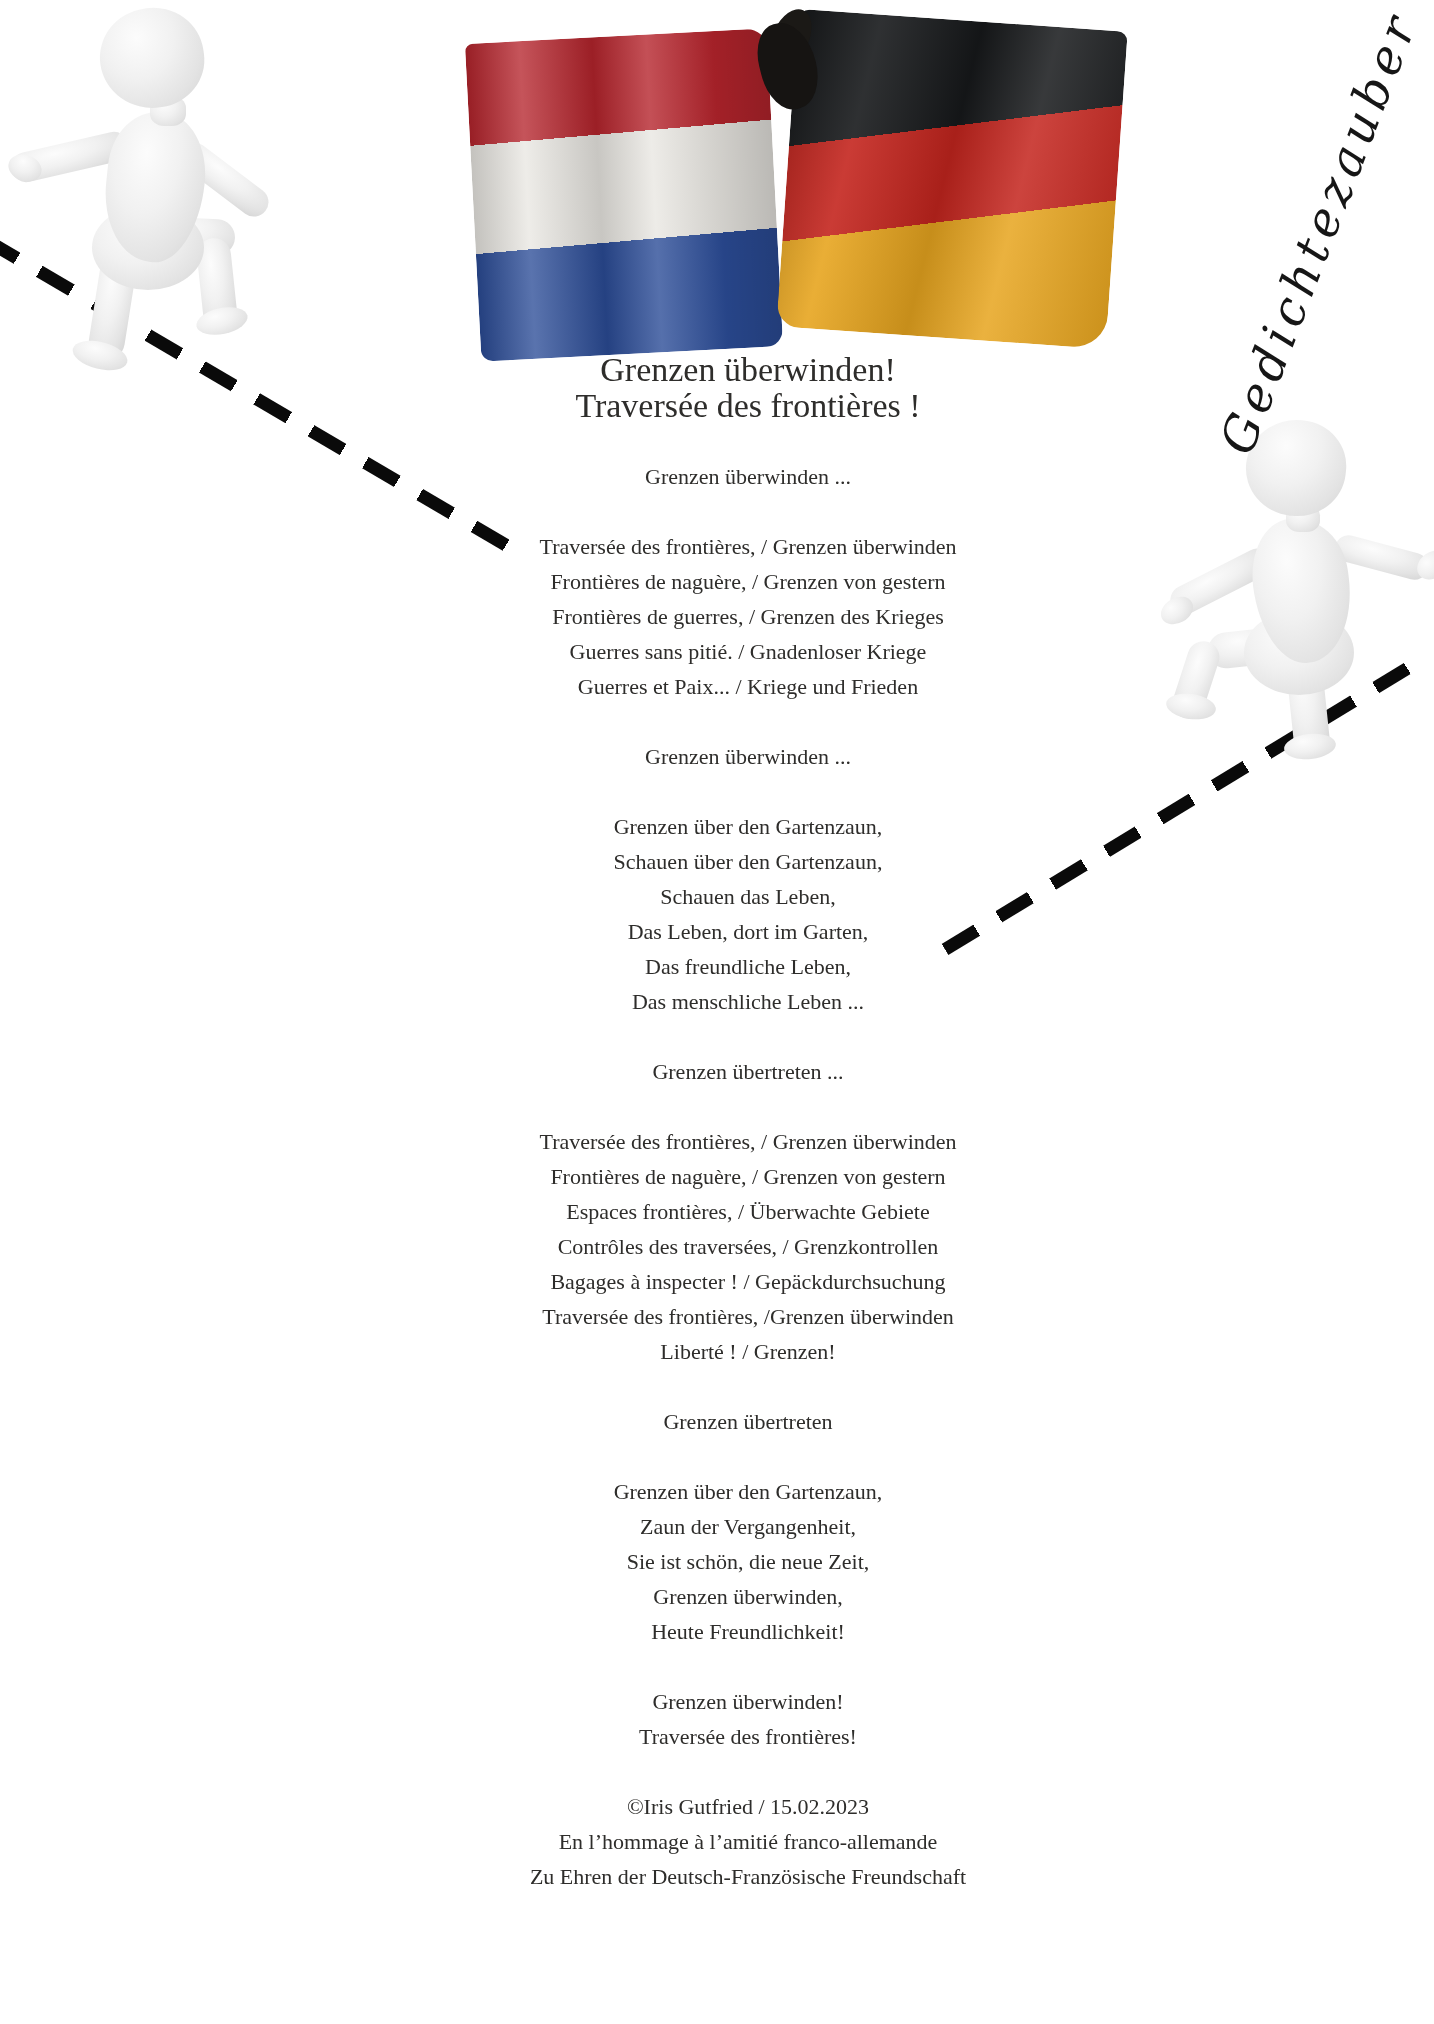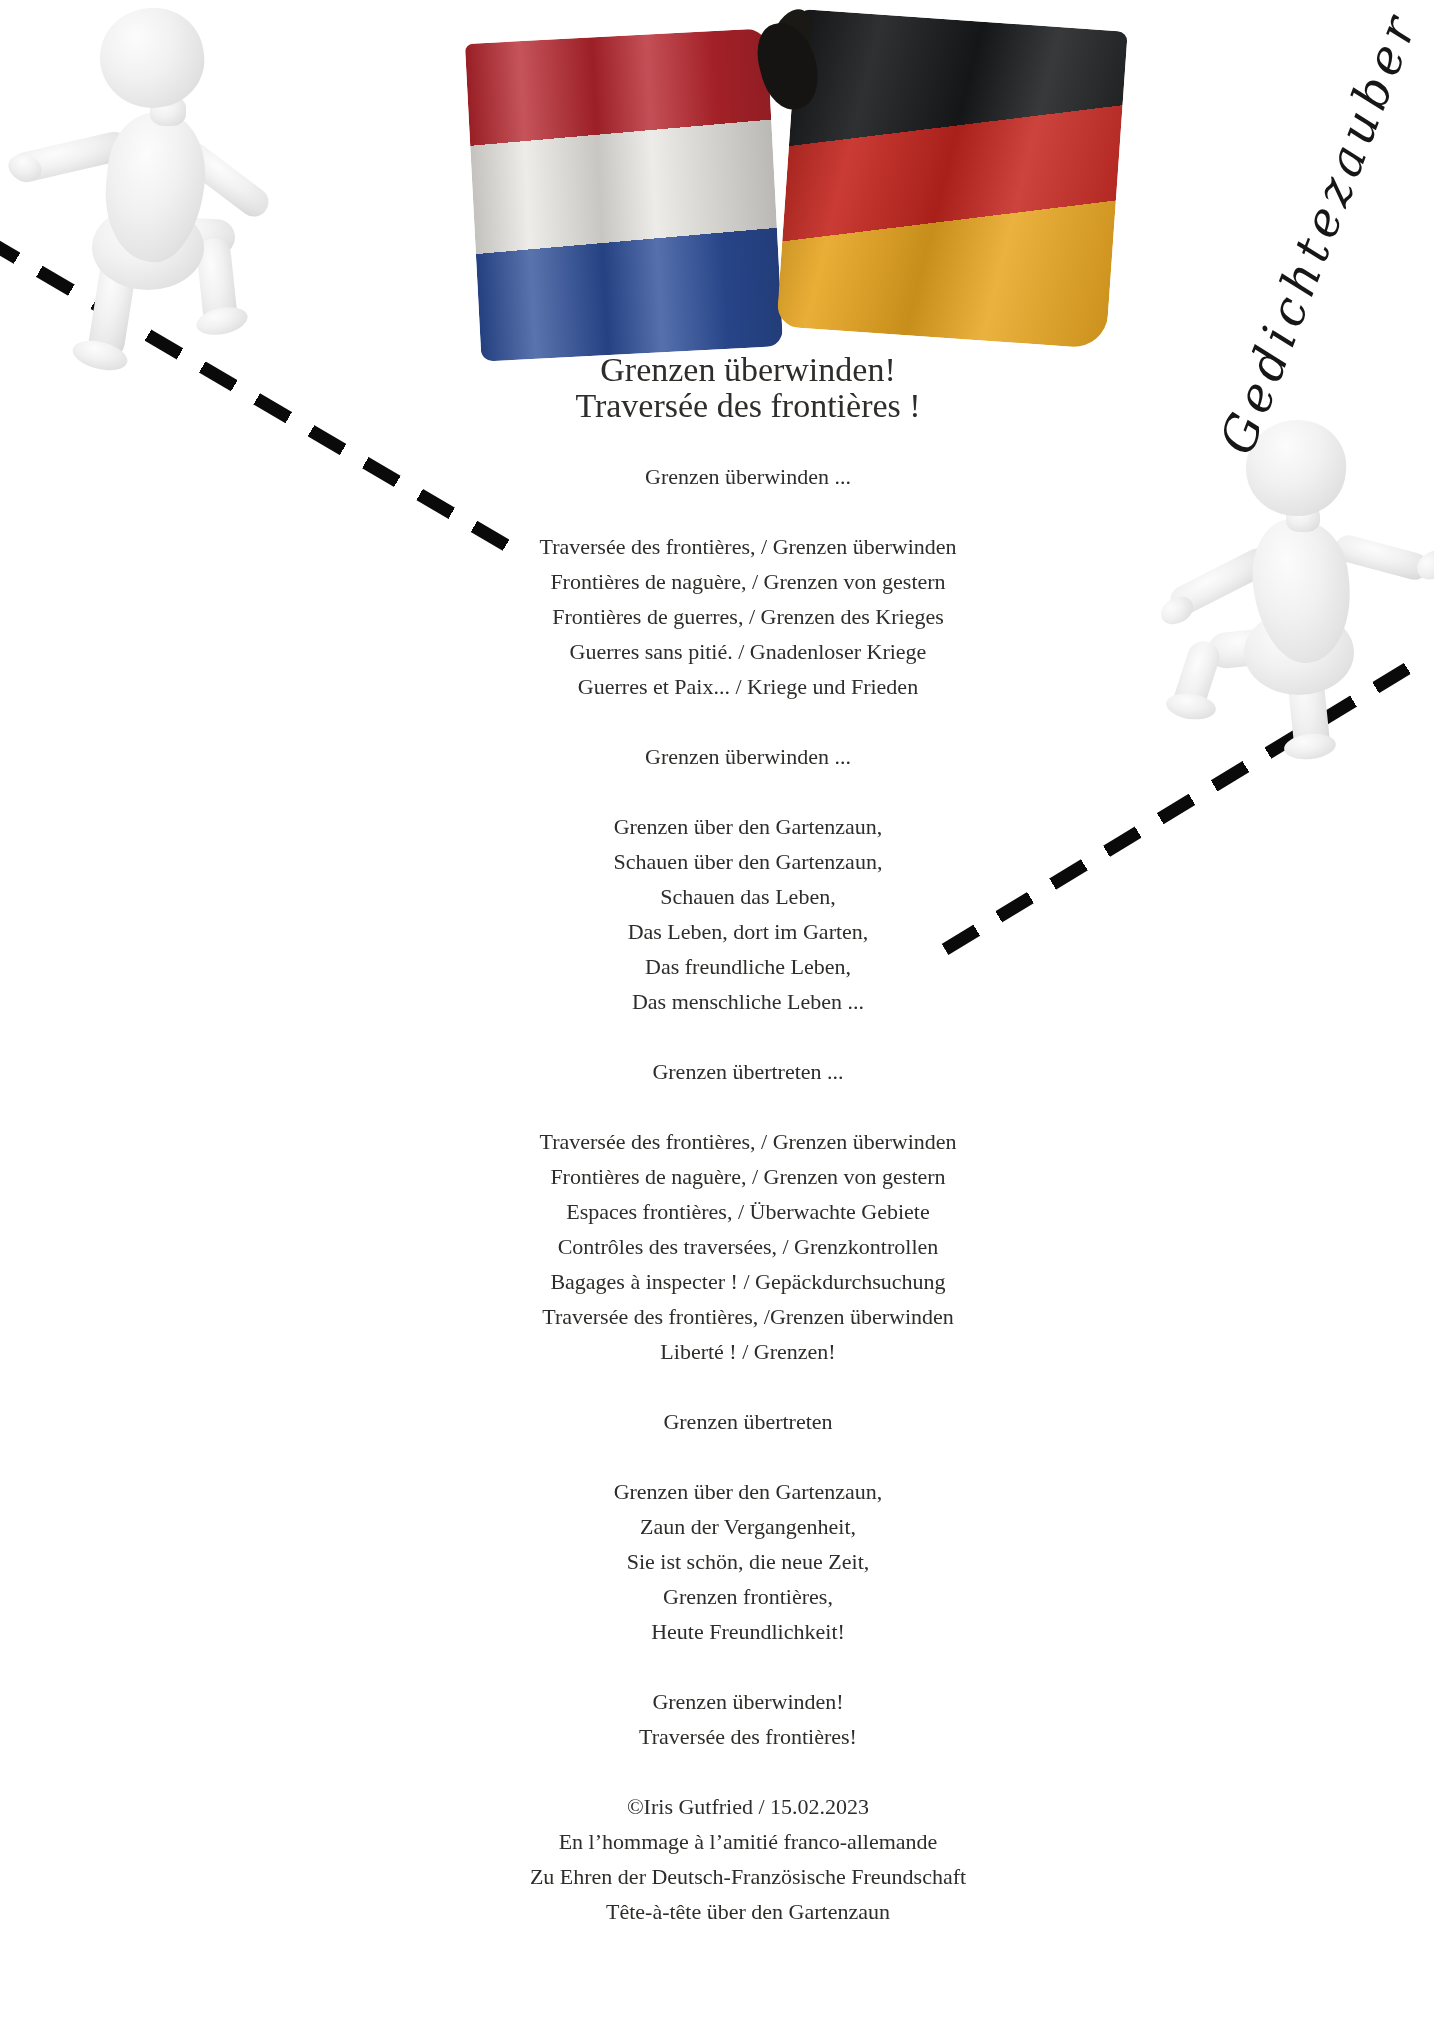--- a/index.html
+++ b/index.html
@@ -169,26 +169,25 @@
       <div class="line">Traversée des frontières, /Grenzen überwinden</div>
       <div class="line">Liberté ! / Grenzen!</div>
     </div>
     <div class="stanza body">
       <div class="line">Grenzen übertreten</div>
     </div>
     <div class="stanza body">
       <div class="line">Grenzen über den Gartenzaun,</div>
       <div class="line">Zaun der Vergangenheit,</div>
       <div class="line">Sie ist schön, die neue Zeit,</div>
-      <div class="line">Grenzen frontières,</div>
+      <div class="line">Grenzen überwinden,</div>
       <div class="line">Heute Freundlichkeit!</div>
     </div>
     <div class="stanza body">
       <div class="line">Grenzen überwinden!</div>
       <div class="line">Traversée des frontières!</div>
     </div>
     <div class="stanza body">
       <div class="line">©Iris Gutfried / 15.02.2023</div>
       <div class="line">En l’hommage à l’amitié franco-allemande</div>
       <div class="line">Zu Ehren der Deutsch-Französische Freundschaft</div>
-      <div class="line">Tête-à-tête über den Gartenzaun</div>
     </div>
   </div>
 
 </body></html>

